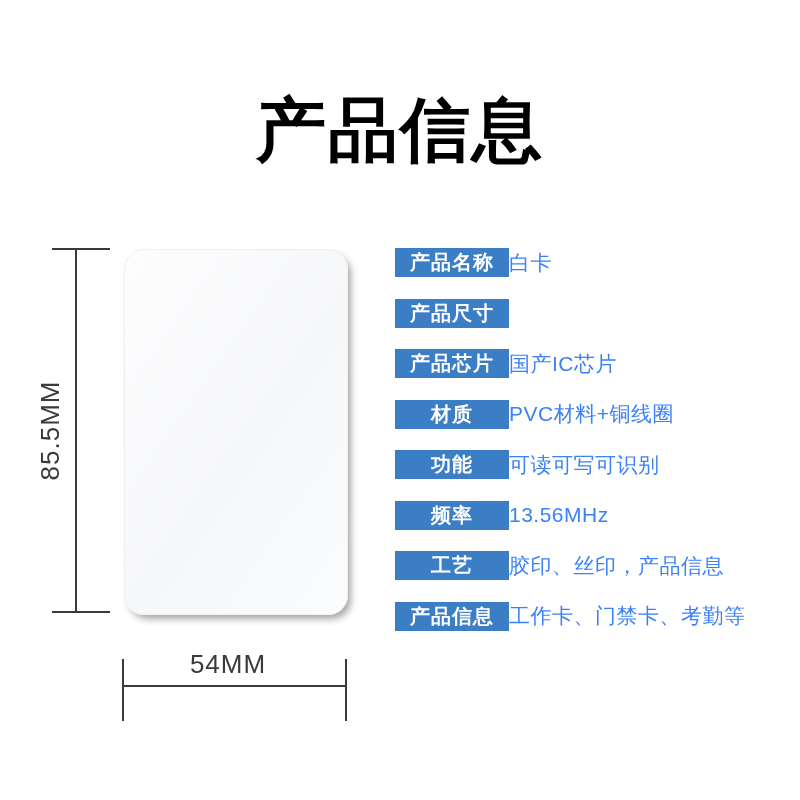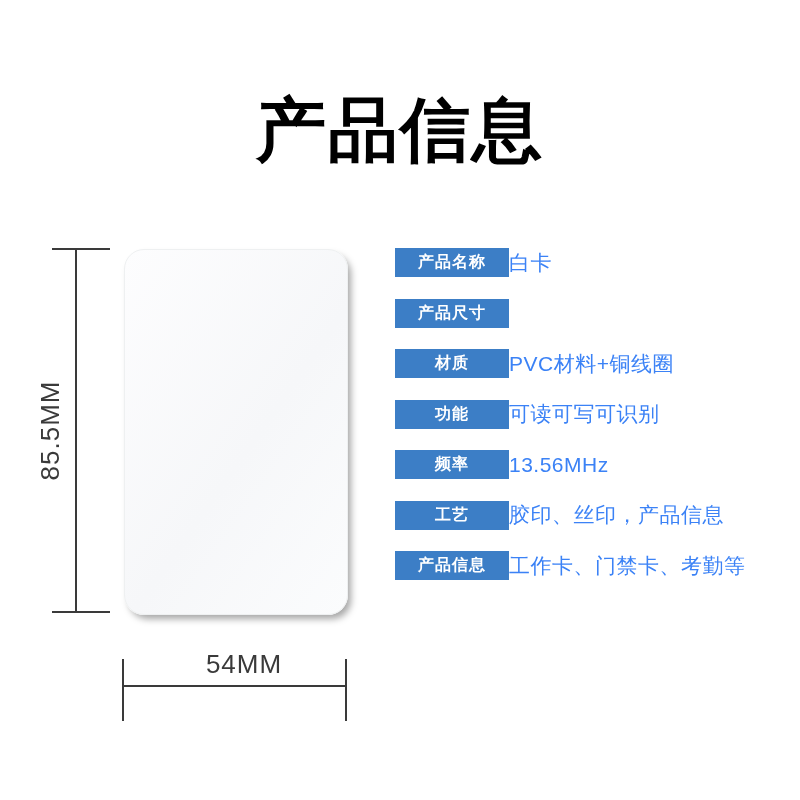--- a/index.html
+++ b/index.html
@@ -61,21 +61,21 @@
   .vdim-label {
     left: -3px;
     top: 417px;
     width: 106px;
     height: 27px;
     line-height: 27px;
     text-align: center;
     transform: rotate(-90deg);
   }
   .hdim-label {
-    left: 132px;
+    left: 116px;
     top: 649px;
     width: 224px;
     text-align: center;
   }
   
   .specs {
     position: absolute;
     left: 395px;
     top: 248px;
     display: flex;
@@ -85,21 +85,21 @@
   .spec-row {
     display: flex;
     align-items: center;
     height: 29px;
   }
   .spec-badge {
     width: 114px;
     height: 29px;
     background: #3c7ec6;
     color: #ffffff;
-    font-size: 16px;
+    font-size: 20px;
     font-weight: 700;
     letter-spacing: 1px;
     display: flex;
     align-items: center;
     justify-content: center;
     flex: none;
   }
   .spec-value {
     font-size: 21px;
     color: #3b82f6;
@@ -132,20 +132,24 @@
 
     <div class="spec-row">
       <div class="spec-badge">产品名称</div>
       <div class="spec-value">白卡</div>
     </div>
 
     <div class="spec-row">
       <div class="spec-badge">产品尺寸</div>
     </div>
 
+    <div class="spec-row">
+      <div class="spec-badge">产品芯片</div>
+      <div class="spec-value">国产IC芯片</div>
+    </div>
 
     <div class="spec-row">
       <div class="spec-badge">材质</div>
       <div class="spec-value">PVC材料+铜线圈</div>
     </div>
 
     <div class="spec-row">
       <div class="spec-badge">功能</div>
       <div class="spec-value">可读可写可识别</div>
     </div>

